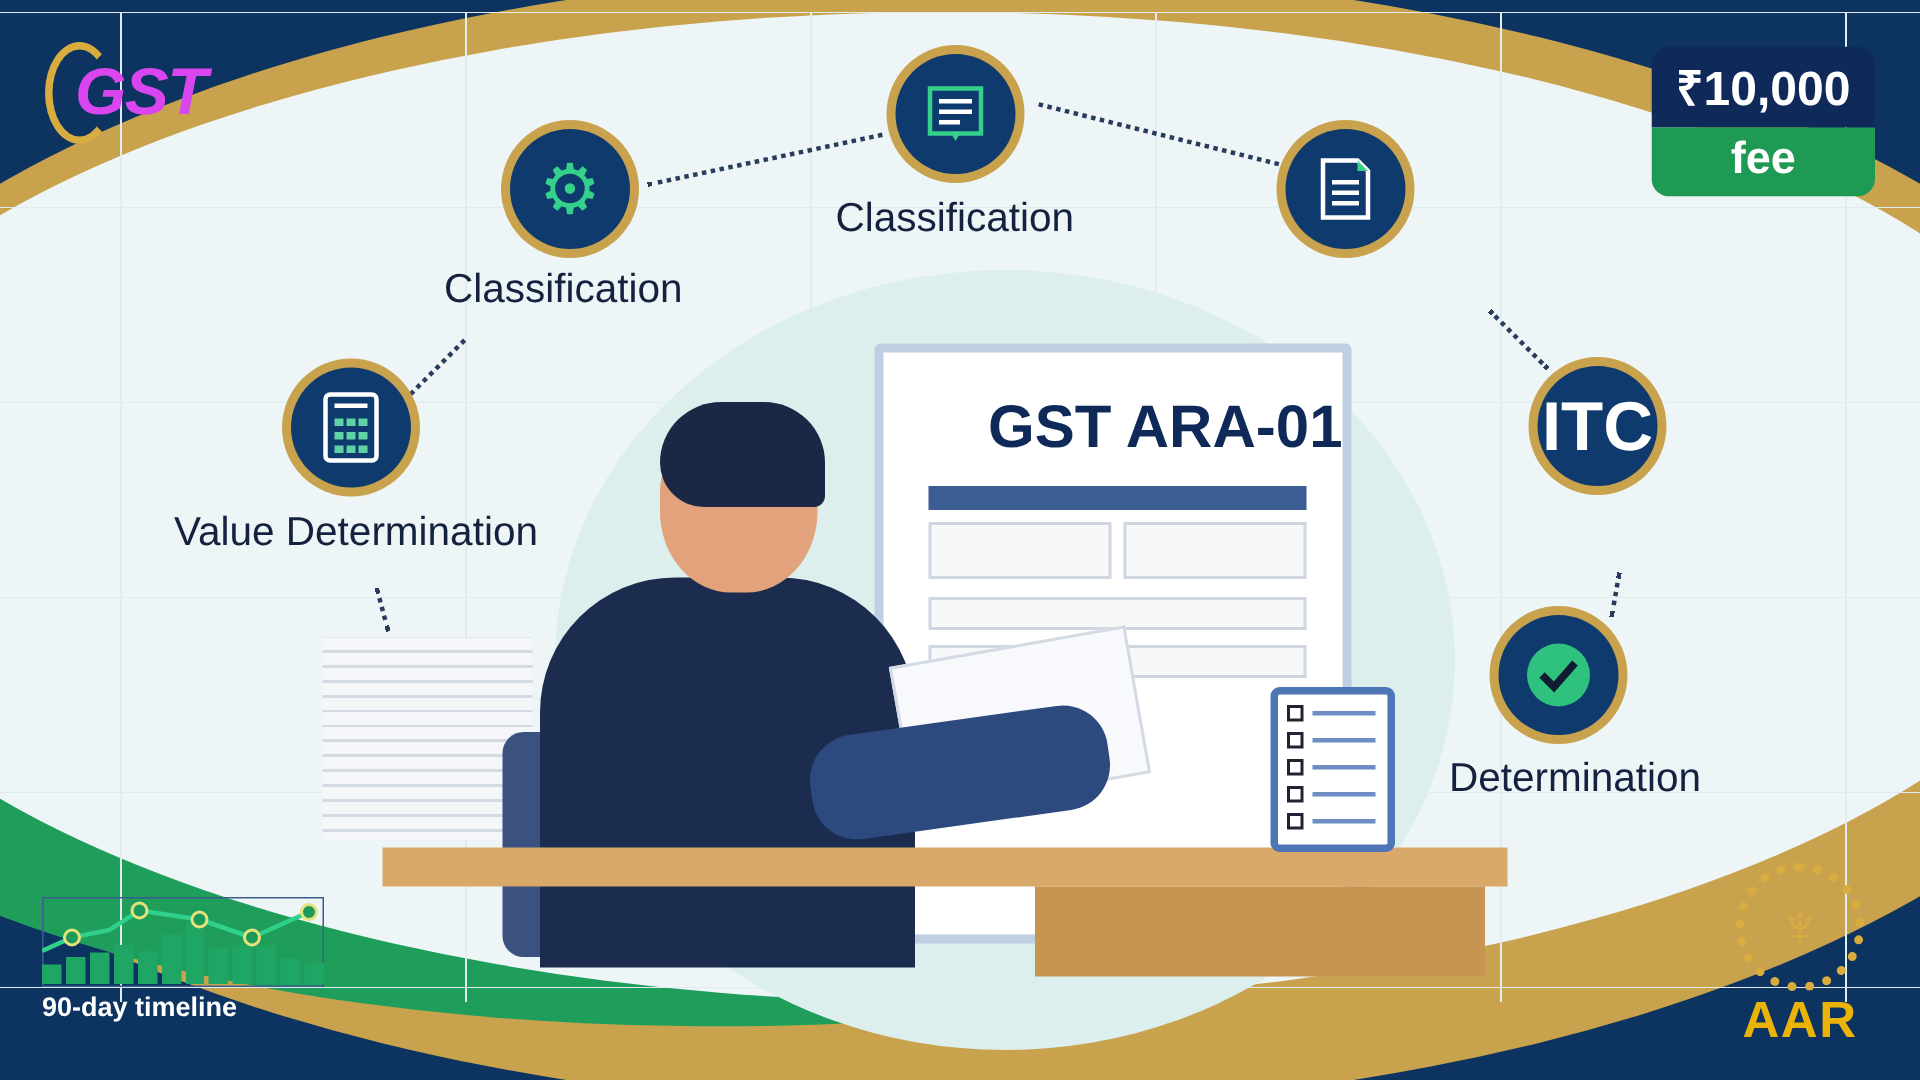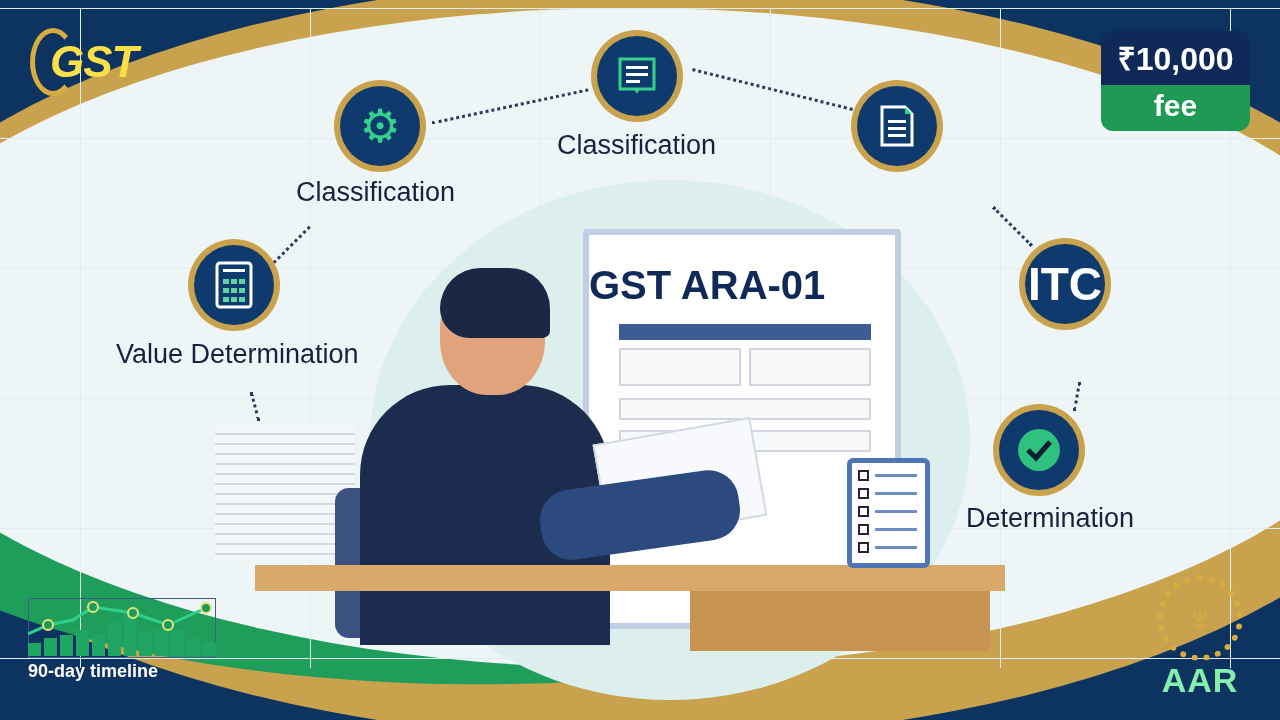--- a/index.html
+++ b/index.html
@@ -5,30 +5,30 @@
 *{margin:0;padding:0;box-sizing:border-box}
 body{width:1280px;height:720px;overflow:hidden;background:#0d3461;font-family:"Liberation Sans",sans-serif;position:relative}
 .stage{position:absolute;inset:0;background:#0d3461;overflow:hidden}
 .oval-gold{position:absolute;left:-180px;top:-20px;width:1640px;height:760px;border-radius:50%;background:#c9a24e}
 .oval-green{position:absolute;left:-200px;top:60px;width:1600px;height:620px;border-radius:50%;background:#1e9e5a;transform:rotate(-4deg)}
 .oval-light{position:absolute;left:-150px;top:8px;width:1560px;height:660px;border-radius:50%;background:#eef5f6}
 .grid{position:absolute;inset:0;background-image:linear-gradient(#e1ecee 1px,transparent 1px),linear-gradient(90deg,#e1ecee 1px,transparent 1px);background-size:230px 130px;background-position:0 0}
 .glow{position:absolute;left:370px;top:180px;width:600px;height:520px;border-radius:50%;background:#dcefec}
 .logo{position:absolute;left:30px;top:28px;display:flex;align-items:center}
 .logo .wreath{width:46px;height:68px;border:5px solid #d9ac40;border-right-color:transparent;border-radius:50%;margin-right:-26px}
-.logo .txt{font-weight:900;font-size:44px;color:#fde047;font-style:italic;letter-spacing:-1px}
+.logo .txt{font-weight:900;font-size:44px;color:#d946ef;font-style:italic;letter-spacing:-1px}
 .fee{position:absolute;left:1101px;top:31px;width:149px;height:100px;border-radius:12px;overflow:hidden}
 .fee .top{background:#0f2a58;height:54px;color:#fff;font-weight:700;font-size:32px;text-align:center;line-height:56px}
 .fee .bot{background:#1f9a55;height:46px;color:#fff;font-weight:700;font-size:30px;text-align:center;line-height:42px}
 .node{position:absolute;width:92px;height:92px;border-radius:50%;background:#c9a24e;padding:6px}
 .node .inner{width:100%;height:100%;border-radius:50%;background:#0f3a6d;display:flex;align-items:center;justify-content:center;color:#35d08a}
 .label{position:absolute;font-size:27px;color:#14213f;white-space:nowrap}
 .dots{position:absolute;border-top:3px dotted #2a3c5e}
 .doc{position:absolute;left:583px;top:229px;width:318px;height:400px;background:#fff;border:6px solid #c0cee4;border-radius:4px}
-.doc .title{position:absolute;top:28px;left:0;width:100%;text-align:left;font-weight:700;font-size:40px;color:#0f2a58}
+.doc .title{position:absolute;top:28px;left:0;width:100%;text-align:right;font-weight:700;font-size:40px;color:#0f2a58}
 .doc .bar{position:absolute;left:30px;top:89px;width:252px;height:16px;background:#3c5c94}
 .doc .f{position:absolute;border:2px solid #cfd6df;background:#f6f8fa}
 .person-body{position:absolute;left:360px;top:385px;width:250px;height:260px;background:#1c2c4e;border-radius:90px 90px 0 0}
 .person-head{position:absolute;left:440px;top:275px;width:105px;height:120px;background:#e2a27c;border-radius:45%}
 .hair{position:absolute;left:440px;top:268px;width:110px;height:70px;background:#1b2845;border-radius:55px 55px 10px 40px}
 .arm{position:absolute;left:540px;top:480px;width:200px;height:70px;background:#2c4a7d;border-radius:30px;transform:rotate(-8deg)}
 .paper-hand{position:absolute;left:600px;top:430px;width:160px;height:100px;background:#f7f9fc;border:2px solid #d3dae4;transform:rotate(-10deg)}
 .desk{position:absolute;left:255px;top:565px;width:750px;height:26px;background:#d9a969}
 .desk-front{position:absolute;left:690px;top:591px;width:300px;height:60px;background:#c89452}
 .chair{position:absolute;left:335px;top:488px;width:130px;height:150px;background:#3b5281;border-radius:14px}
@@ -37,21 +37,21 @@
 .clip .r{display:flex;align-items:center;margin:7px 0 0 6px}
 .clip .b{width:11px;height:11px;border:2px solid #223;margin-right:6px}
 .clip .l{width:42px;height:3px;background:#6d8dc4}
 .timeline{position:absolute;left:28px;top:598px;width:188px;height:90px}
 .timeline .frame{position:absolute;left:0;top:0;width:188px;height:60px;border:1px solid #3b5c8c}
 .timeline .bars{position:absolute;left:0;top:0;width:188px;height:58px;display:flex;align-items:flex-end;gap:3px}
 .timeline .bars div{flex:1;background:#1fa664}
 .timeline .cap{position:absolute;left:0;top:63px;font-size:18px;font-weight:700;color:#fff;white-space:nowrap}
 .aar{position:absolute;left:1150px;top:575px;width:100px;text-align:center}
 .aar .seal{width:86px;height:86px;margin:0 auto;border-radius:50%;border:6px dotted #d9ac40;display:flex;align-items:center;justify-content:center;color:#d9ac40;font-size:40px}
-.aar .txt{font-weight:900;font-size:34px;color:#86efac;letter-spacing:1px}
+.aar .txt{font-weight:900;font-size:34px;color:#eab308;letter-spacing:1px}
 </style>
 </head>
 <body>
 
 <div class="stage">
   <div class="oval-gold"></div>
   <div class="oval-green"></div>
   <div class="oval-light">
       <div class="grid"></div>
     </div>

